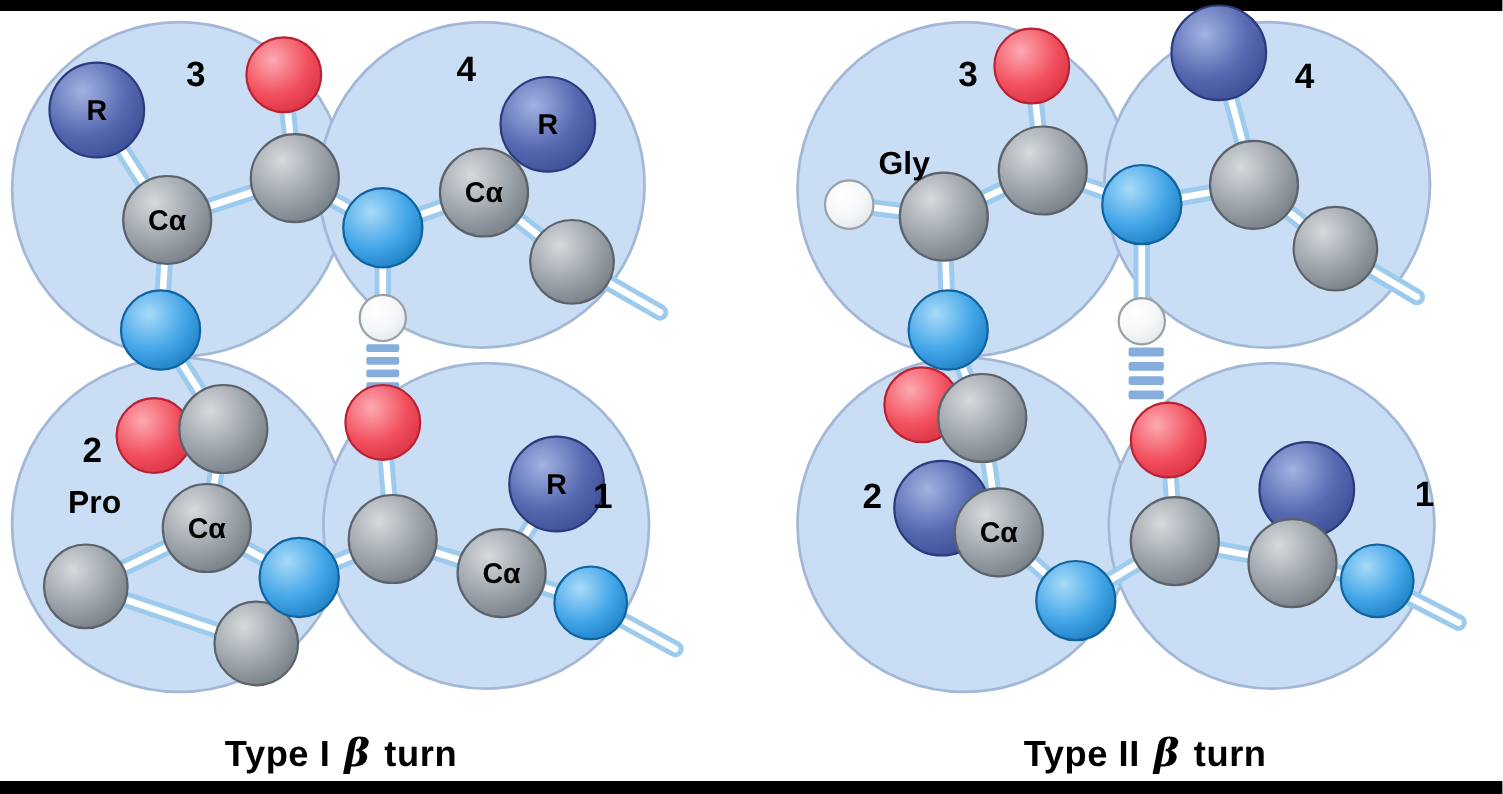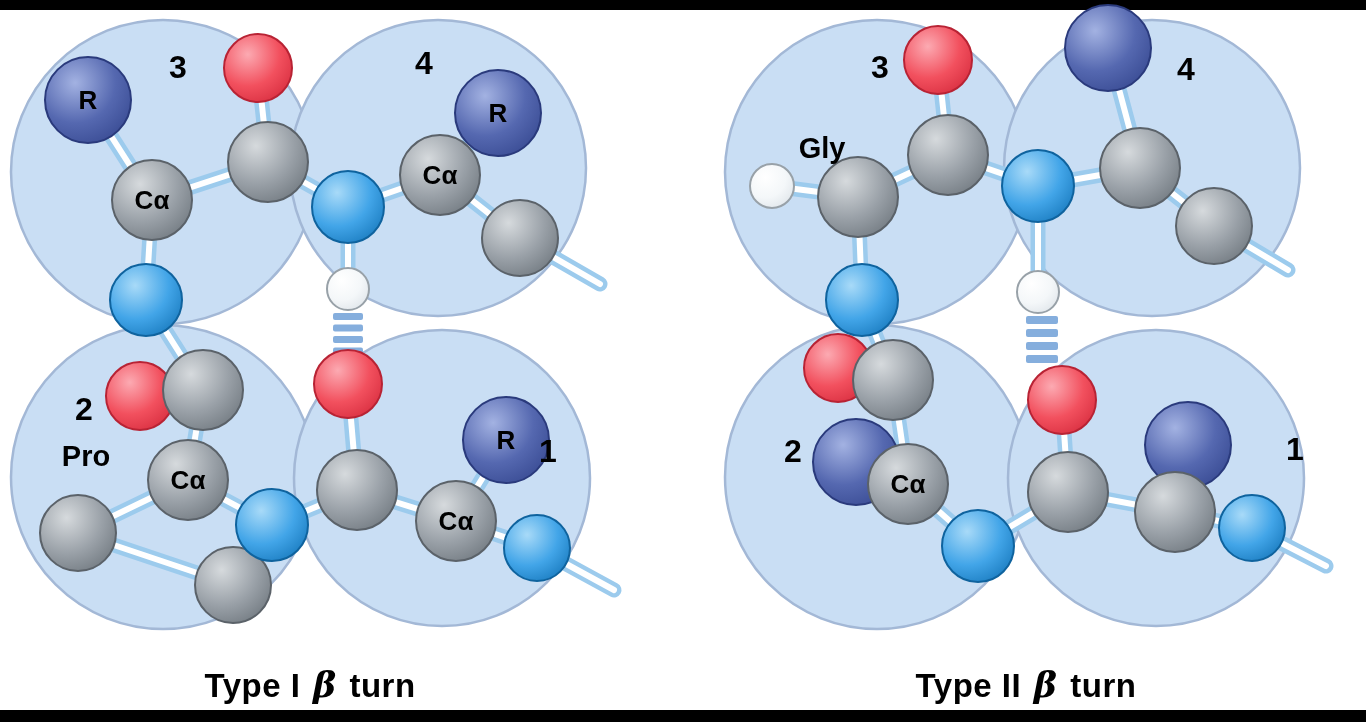--- a/index.html
+++ b/index.html
@@ -222,15 +222,15 @@
       <text x="793" y="462" text-anchor="middle" font-size="32" font-weight="bold" fill="#000000" class="diagram-text">2</text>
       <text x="1295" y="460" text-anchor="middle" font-size="32" font-weight="bold" fill="#000000" class="diagram-text">1</text>
       <text x="822" y="158" text-anchor="middle" font-size="29" font-weight="bold" fill="#000000" class="diagram-text">Gly</text>
     </g>
   </svg>
 
 <div class="caption" style="left:15px;width:590px;">
   <span>Type I </span><span class="beta">β</span><span> turn</span>
 </div>
 
-<div class="caption" style="left:731px;width:590px;">
+<div class="caption" style="left:746px;width:590px;">
   <span>Type II </span><span class="beta">β</span><span> turn</span>
 </div>
 
 </body></html>

